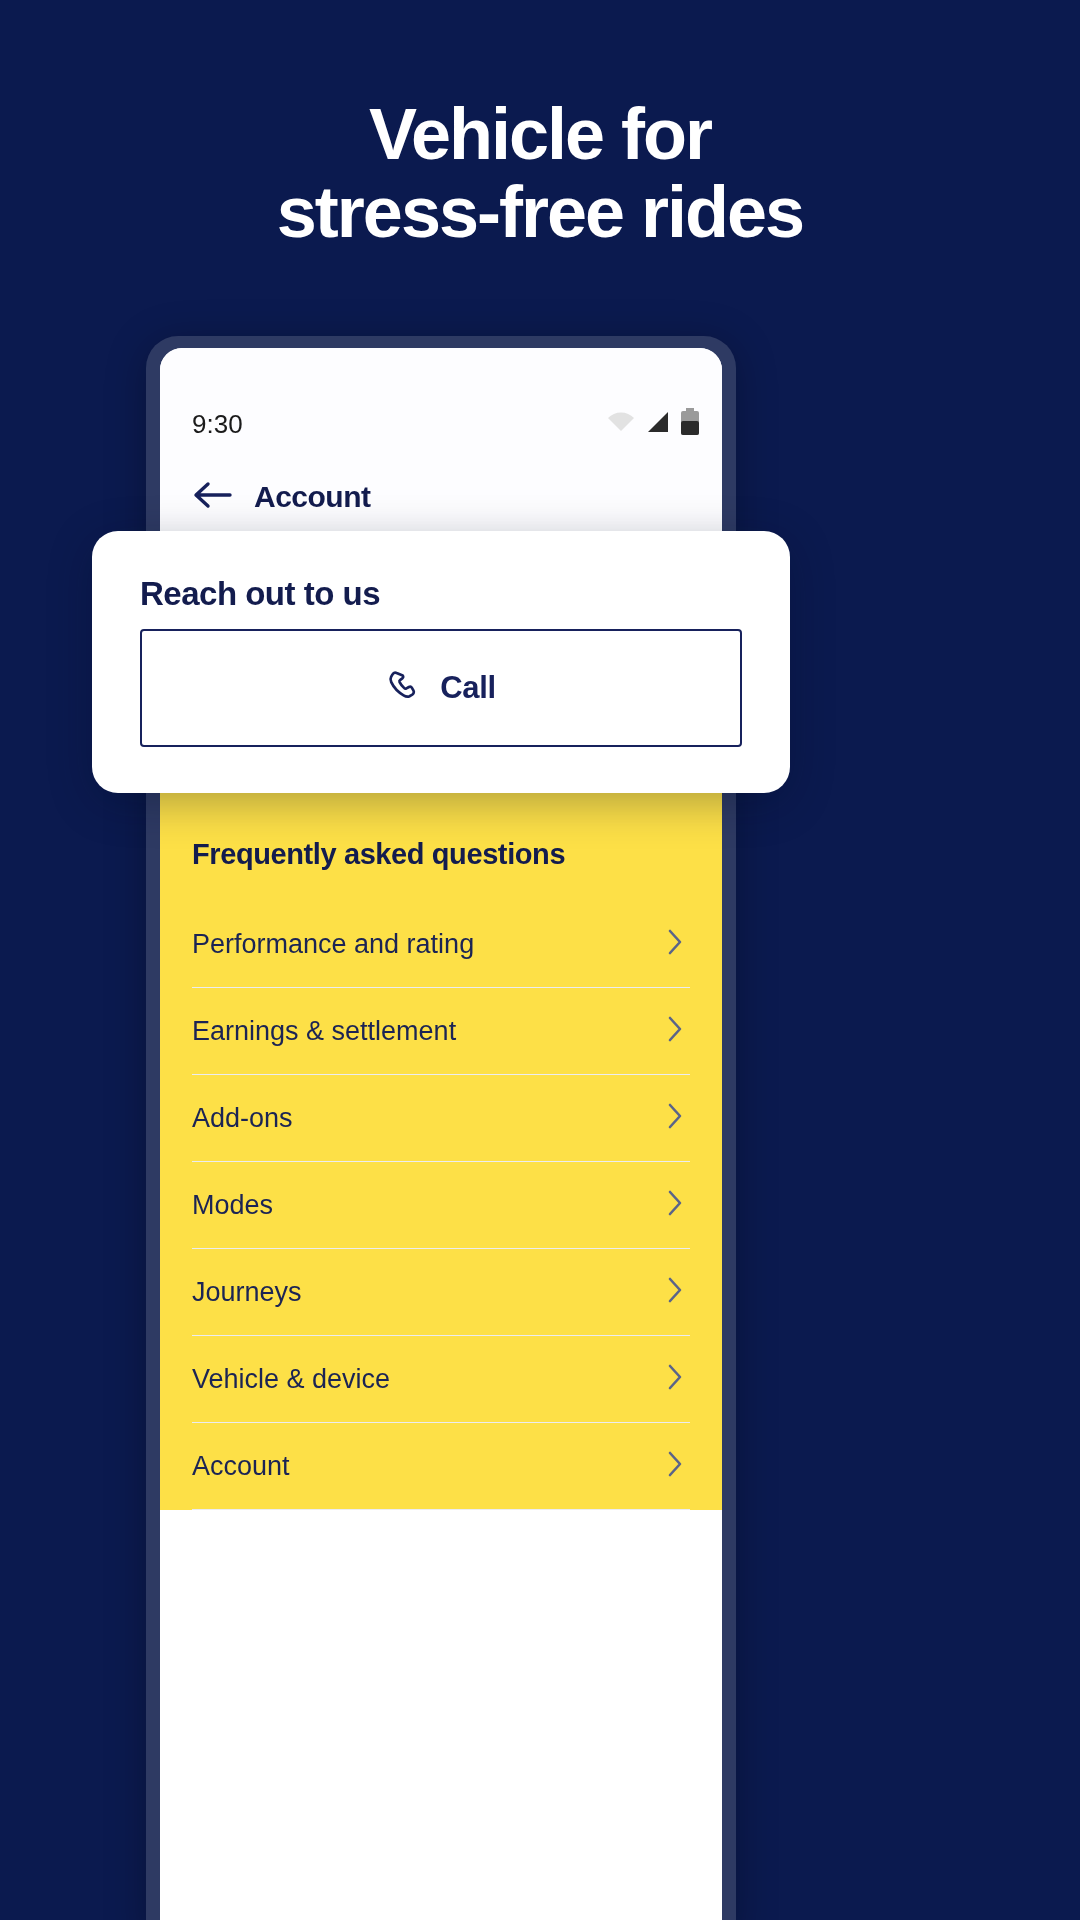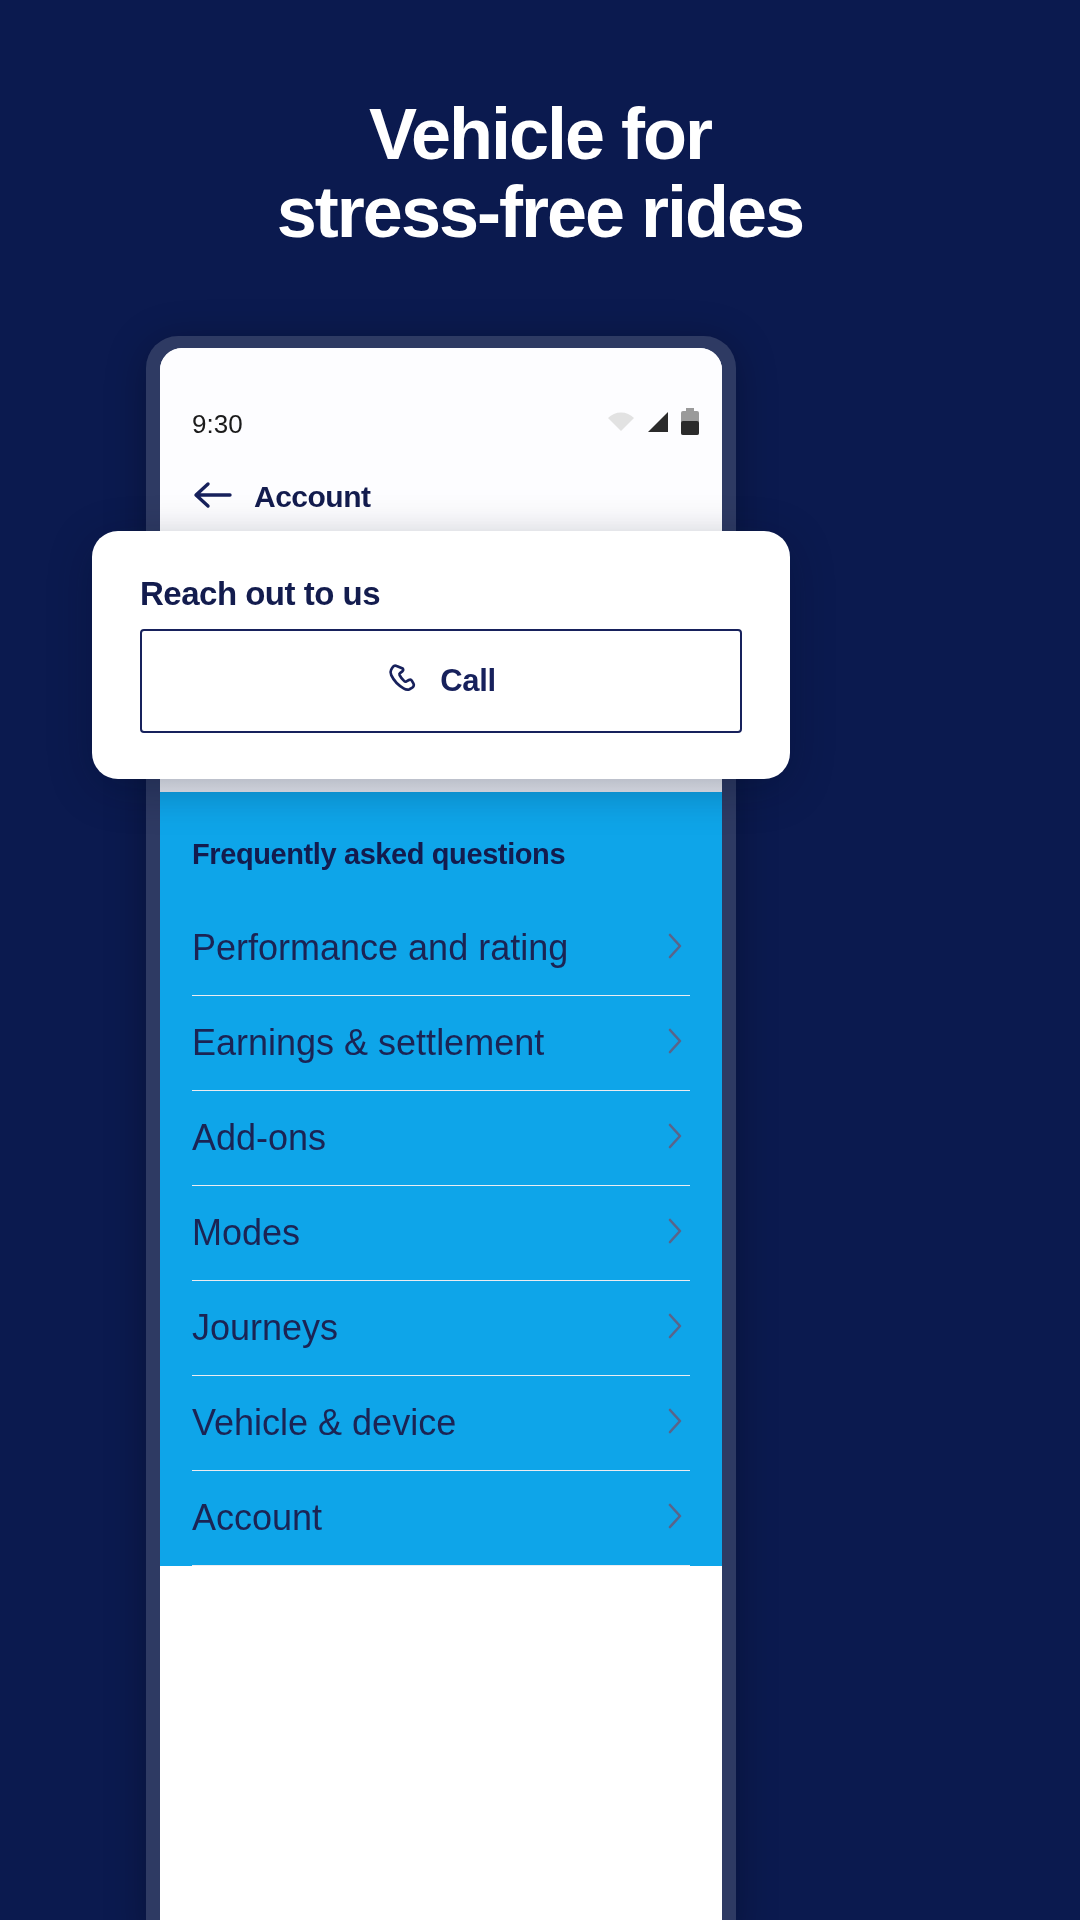--- a/index.html
+++ b/index.html
@@ -90,41 +90,41 @@
   }
 
   
   .panel-gap {
     height:252px;
     background:linear-gradient(180deg,#fbfbfe 0%,#f2f3f8 70%,#eceef5 100%);
   }
 
   
   .faq {
-    background:#0ea5e9;
+    background:#fde047;
     padding:0 32px;
   }
   .faq-title {
     color:#131c4e;
     font-size:29px;
     font-weight:bold;
     letter-spacing:-0.4px;
     padding:46px 0 30px 0;
   }
   .faq-row {
     display:flex;
     align-items:center;
     justify-content:space-between;
     padding:26px 6px 26px 0;
     border-bottom:1.5px solid #ebecf1;
   }
   .faq-row:last-child { border-bottom:1.5px solid #ebecf1; }
   .faq-label {
     color:#1b2454;
-    font-size:36px;
+    font-size:27px;
     font-weight:normal;
   }
   .chev { display:block; }
 
   
   .reach-card {
     position:absolute;
     left:92px; top:531px;
     width:698px;
     background:#ffffff;
@@ -137,21 +137,21 @@
     font-size:33px;
     font-weight:bold;
     letter-spacing:-0.5px;
     margin-bottom:16px;
   }
   .call-btn {
     display:flex;
     align-items:center;
     justify-content:center;
     gap:20px;
-    height:104px;
+    height:118px;
     border:2.5px solid #17215c;
     border-radius:4px;
     background:#ffffff;
     cursor:pointer;
   }
   .call-label {
     color:#17215c;
     font-size:31px;
     font-weight:bold;
     letter-spacing:-0.3px;

